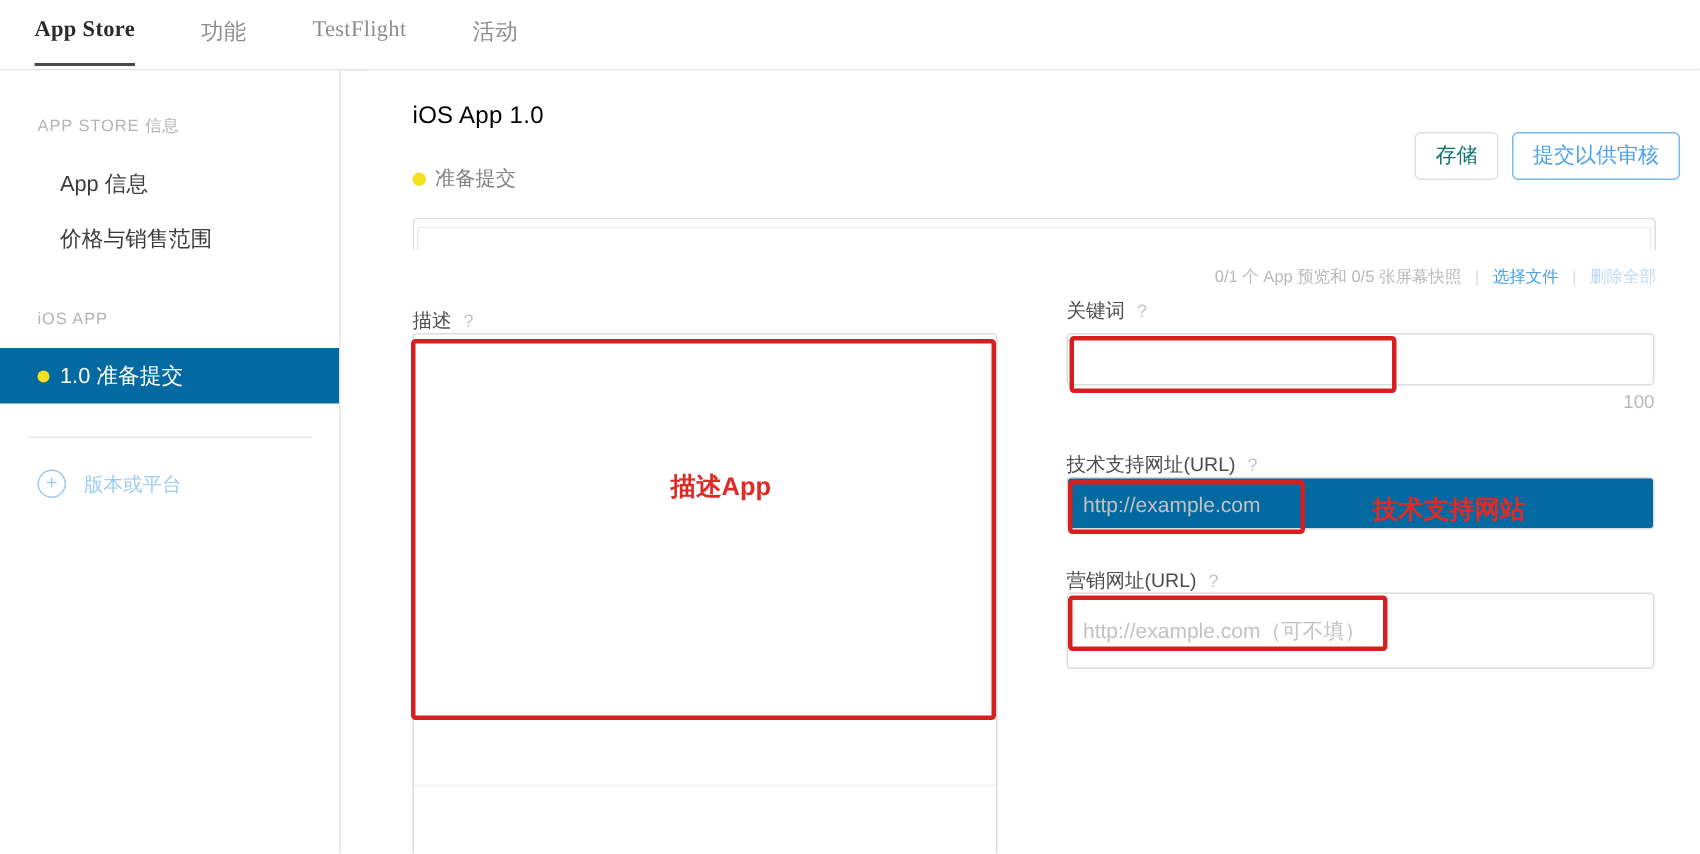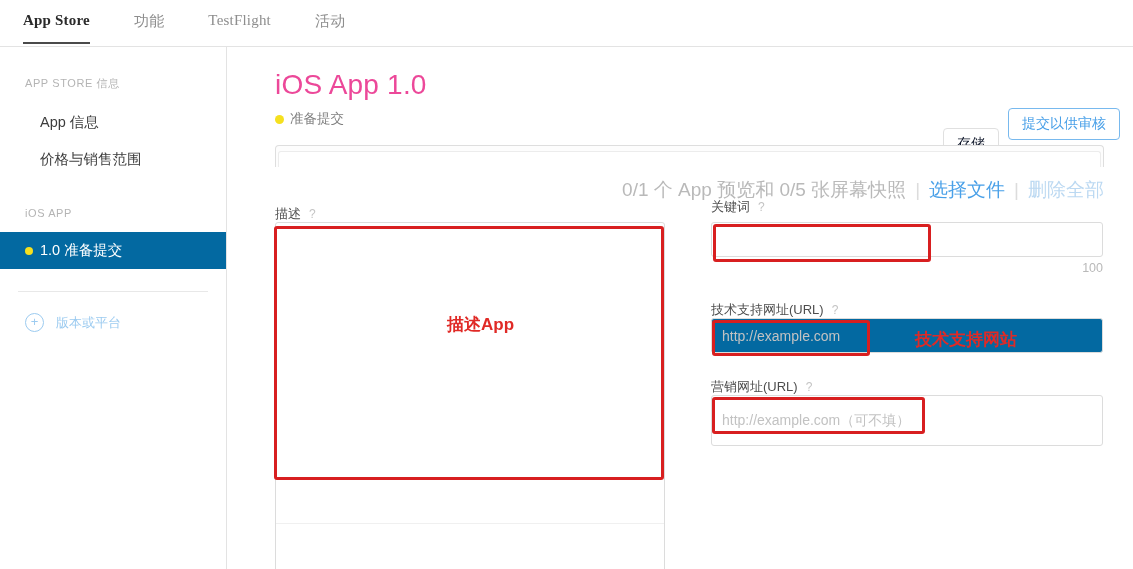--- a/index.html
+++ b/index.html
@@ -136,22 +136,22 @@
     left: 246px;
     width: 887px;
     height: 522px;
     background: #ffffff;
     overflow: hidden;
   }
   .page-title {
     position: absolute;
     left: 29px;
     top: 22px;
-    font-size: 28px;
-    color: #ec4899;
+    font-size: 16px;
+    color: #000000;
     font-weight: normal;
     letter-spacing: 0.2px;
   }
   .page-status {
     position: absolute;
     left: 29px;
     top: 63px;
     font-size: 13.5px;
     color: #808080;
     display: flex;
@@ -172,25 +172,24 @@
   .btn {
     font-size: 14px;
     border-radius: 4px;
     padding: 6px 13px;
     box-sizing: border-box;
     cursor: pointer;
     white-space: nowrap;
     background: #ffffff;
   }
   .btn-disabled {
-    color: #0f172a;
+    color: #0f766e;
     border: 1px solid #e0e0e0;
     margin-right: 9px;
     cursor: default;
-    margin-top: 40px;
   }
   .btn-primary {
     color: #49a0e8;
     border: 1px solid #78b9ee;
   }
 
   
   .cut-panel {
     position: absolute;
     left: 29px;
@@ -211,21 +210,21 @@
     border-bottom: none;
     border-radius: 3px 3px 0 0;
     background: #ffffff;
     box-sizing: border-box;
   }
 
   .file-row {
     position: absolute;
     right: 29px;
     top: 130px;
-    font-size: 19px;
+    font-size: 11px;
     color: #b9b9b9;
     display: flex;
     align-items: center;
     white-space: nowrap;
   }
   .file-row .sep {
     color: #dcdcdc;
     margin: 0 9px;
   }
   .link-active {

